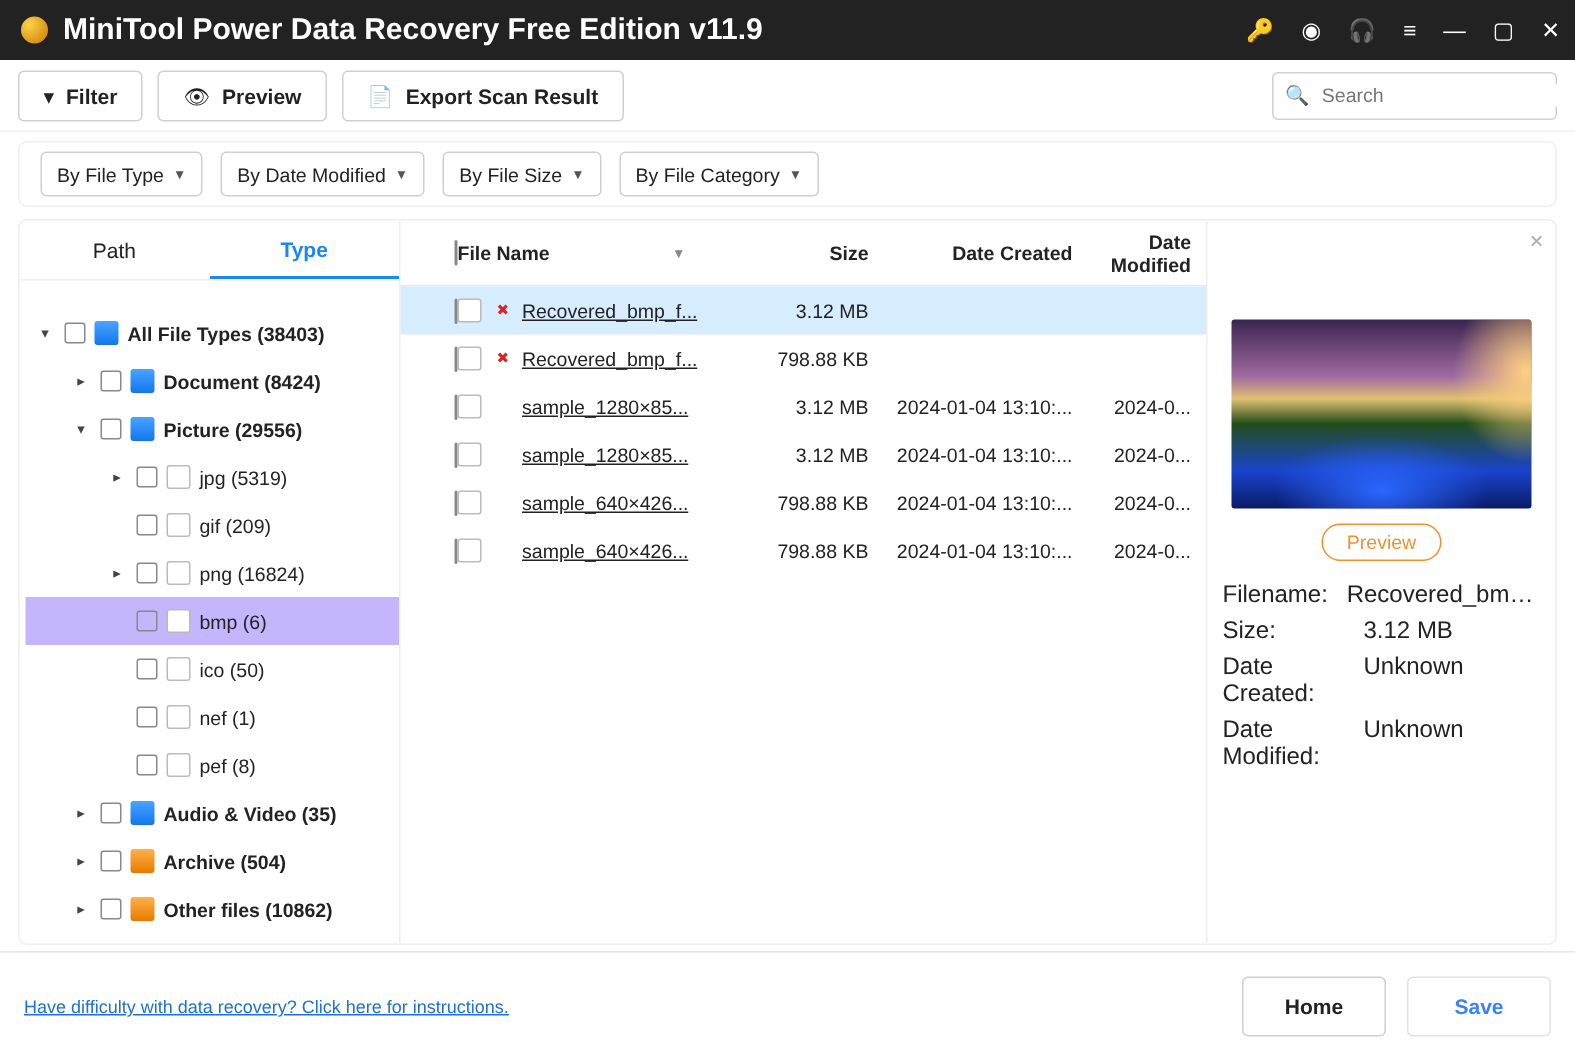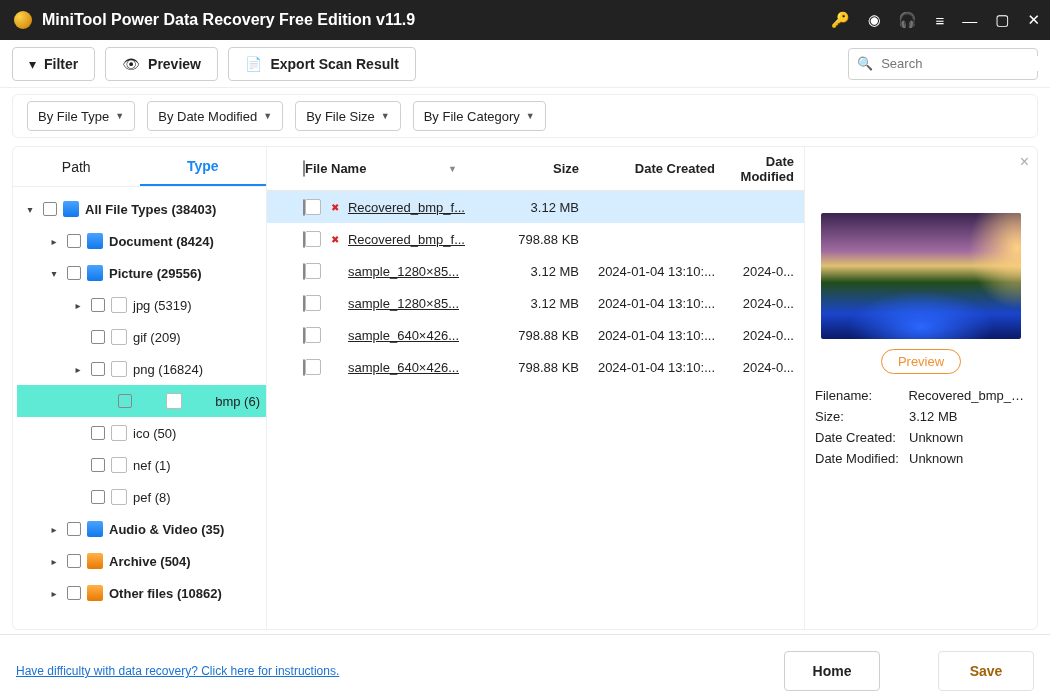--- a/index.html
+++ b/index.html
@@ -1,79 +1,79 @@
 <!DOCTYPE html>
 <html><head>
 <meta charset="utf-8">
 <style>
 * { margin: 0; padding: 0; box-sizing: border-box; font-family: -apple-system, "Segoe UI", Arial, sans-serif; }
 body { background: #fff; width: 1050px; height: 700px; overflow: hidden; font-size: 13px; color: #222; }
 .titlebar { background: #222; color: #fff; height: 40px; display: flex; align-items: center; padding: 0 10px 0 14px; }
 .titlebar .logo { width: 18px; height: 18px; background: radial-gradient(circle at 30% 30%, #ffd24a, #c97a00); border-radius: 50%; margin-right: 10px; }
-.titlebar .t-title { font-weight: 600; font-size: 16px; flex: 1; }
+.titlebar .t-title { font-weight: 600; font-size: 20px; flex: 1; }
 .titlebar .t-icons { display: flex; gap: 18px; align-items: center; }
 .titlebar .t-icons span { font-size: 15px; cursor: pointer; }
 .key-icon { color: #f2c200; }
 .toolbar { height: 48px; display: flex; align-items: center; padding: 8px 12px; gap: 10px; border-bottom: 1px solid #eee; }
 .btn { border: 1px solid #cfcfcf; background: #fff; border-radius: 4px; height: 34px; padding: 0 16px; display: flex; align-items: center; gap: 8px; font-size: 14px; font-weight: 600; cursor: pointer; }
 .btn .ic { font-weight: normal; }
 .search { margin-left: auto; width: 190px; height: 32px; border: 1px solid #d0d0d0; border-radius: 4px; display: flex; align-items: center; padding: 0 8px; color: #777; }
 .search .si { margin-right: 8px; }
 .searchin { border: none; outline: none; flex:1; font-size:13px; }
 .filterbar { height: 44px; display: flex; align-items: center; gap: 12px; padding: 6px 14px; border: 1px solid #eee; border-radius: 6px; margin: 6px 12px 0 12px; }
 .dd { border: 1px solid #cfcfcf; border-radius: 4px; height: 30px; padding: 0 10px; display: flex; align-items: center; gap: 6px; font-size: 13px; cursor: pointer; }
 .dd .car { font-size: 9px; color: #555; }
 .mainwrap { display: flex; height: 484px; margin: 8px 12px 0 12px; border: 1px solid #eee; border-radius: 6px; overflow: hidden; }
-.side { width: 254px; border-right: 1px solid #eee; display:flex; flex-direction:column;}
+.side { width: 254px; border-right: 1px solid #eee; display:flex; flex-direction:column;gap:13px;}
 .side-tabs { display: flex; height: 40px; border-bottom: 1px solid #eee; }
 .side-tab { flex: 1; display: flex; align-items: center; justify-content: center; font-size: 14px; cursor:pointer; }
 .side-tab.active { color: #1b87f5; border-bottom: 2px solid #1b87f5; font-weight: 600; }
 .tree { padding: 6px 0 6px 4px; font-size: 13px; overflow:auto;}
 .node { display: flex; align-items: center; height: 32px; gap: 6px; padding-right:6px; white-space:nowrap; cursor:pointer;}
 .chev { width: 14px; text-align:center; font-size: 10px; color:#444;}
 .blank { width:14px; }
 .chk { width: 14px; height: 14px; border: 1px solid #888; border-radius: 2px; flex-shrink:0; }
 .ficon { width: 16px; height: 16px; border-radius:2px; flex-shrink:0; }
 .ic-monitor { background: linear-gradient(#4aa3ff,#1177ee); }
 .ic-doc { background: linear-gradient(#4aa3ff,#1177ee); }
 .ic-pic { background: linear-gradient(#4aa3ff,#1177ee); }
 .ic-pg { background: #fff; border:1px solid #bbb; }
 .ic-av { background: linear-gradient(#4aa3ff,#1177ee); }
 .ic-ar { background: linear-gradient(#ffb24a,#e87a00); }
 .ic-other { background: linear-gradient(#ffb24a,#e87a00); }
-.node.sel { background: #5eead4; justify-content: space-between; }
+.node.sel { background: #c4b5fd; }
 .center{ flex:1; display:flex; flex-direction:column; border-right:1px solid #eee; position:relative;text-align:right;}
 .thead{ display:flex; align-items:center; height:44px; border-bottom:1px solid #e9e9e9; padding:0 10px; font-weight:600; font-size:13px;}
 .col-chk{width:28px;}
 .col-name{width:160px; display:flex; align-items:center; gap:4px;}
 .col-size{width:114px;}
 .col-dc{width:136px;}
 .col-dm{flex:1;}
 .sorti{font-size:9px;color:#888;margin-left:auto;margin-right:8px;}
 .row{ display:flex; align-items:center; height:32px; padding:0 10px; font-size:13px;}
 .row.selected{ background:#d6ecff; }
 .row .ic-pg{ margin-right:6px; }
 .row .red{ color:#d22; font-size:10px; margin-right:4px;}
 .fname{ width:128px; overflow:hidden; text-overflow:ellipsis; white-space:nowrap;text-decoration:underline;}
 .dcell{ overflow:hidden; text-overflow:ellipsis; white-space:nowrap;}
 .preview{ width:232px; padding:12px 10px 10px 10px; position:relative;}
 .closex{ position:absolute; top:6px; right:8px; color:#aaa; cursor:pointer; font-size:16px;}
 .pimg{ width:200px; height:126px; margin:54px auto 10px auto; border-radius:2px; background:linear-gradient(to bottom,#3a2450 0%,#a06aa0 30%,#e0c070 42%,#234d1a 55%,#1a44cc 80%,#0a1a66 100%); position:relative; overflow:hidden;}
 .pimg::before{content:""; position:absolute; inset:0; background: radial-gradient(120px 60px at 50% 90%, #2a66ff 0%, transparent 60%), radial-gradient(80px 100px at 98% 28%, #ffd080 0%, transparent 60%);}
 .pvbtn{ display:block; width:80px; margin:6px auto 14px auto; border:1px solid #f29030; color:#f29030; border-radius:14px; text-align:center; padding:4px 0; font-size:13px; cursor:pointer;}
-.meta{ font-size:13px;}
+.meta{ font-size:16px;}
 .meta-row{ display:flex; margin:6px 0;}
 .meta-row .k{ width:94px;}
 .footer{ height:72px; border-top:1px solid #e6e6e6; margin-top:4px; display:flex; align-items:center; padding:0 16px;}
 .finfo{ font-size:13px;}
 .finfo .l1{ margin-bottom:4px;}
 .finfo a{ color:#1b72d4; text-decoration:underline; font-size:12px; cursor:pointer;}
 .factions{ margin-left:auto; display:flex; gap:14px;}
-.fb{ border:1px solid #cfcfcf; border-radius:4px; width:96px; height:40px; display:flex;align-items:center;justify-content:center; font-size:14px; font-weight:600; cursor:pointer;margin-left:44px;}
-.fb.disabled{ color:#a16207; border-color:#e2e2e2; cursor:default;}
+.fb{ border:1px solid #cfcfcf; border-radius:4px; width:96px; height:40px; display:flex;align-items:center;justify-content:center; font-size:14px; font-weight:600; cursor:pointer;}
+.fb.disabled{ color:#3b82f6; border-color:#e2e2e2; cursor:default;}
 </style>
 </head>
 <body>
 
 <div class="titlebar">
   <div class="logo"></div>
   <div class="t-title">MiniTool Power Data Recovery Free Edition v11.9</div>
   <div class="t-icons">
     <span class="key-icon">🔑</span>
     <span>◉</span>

